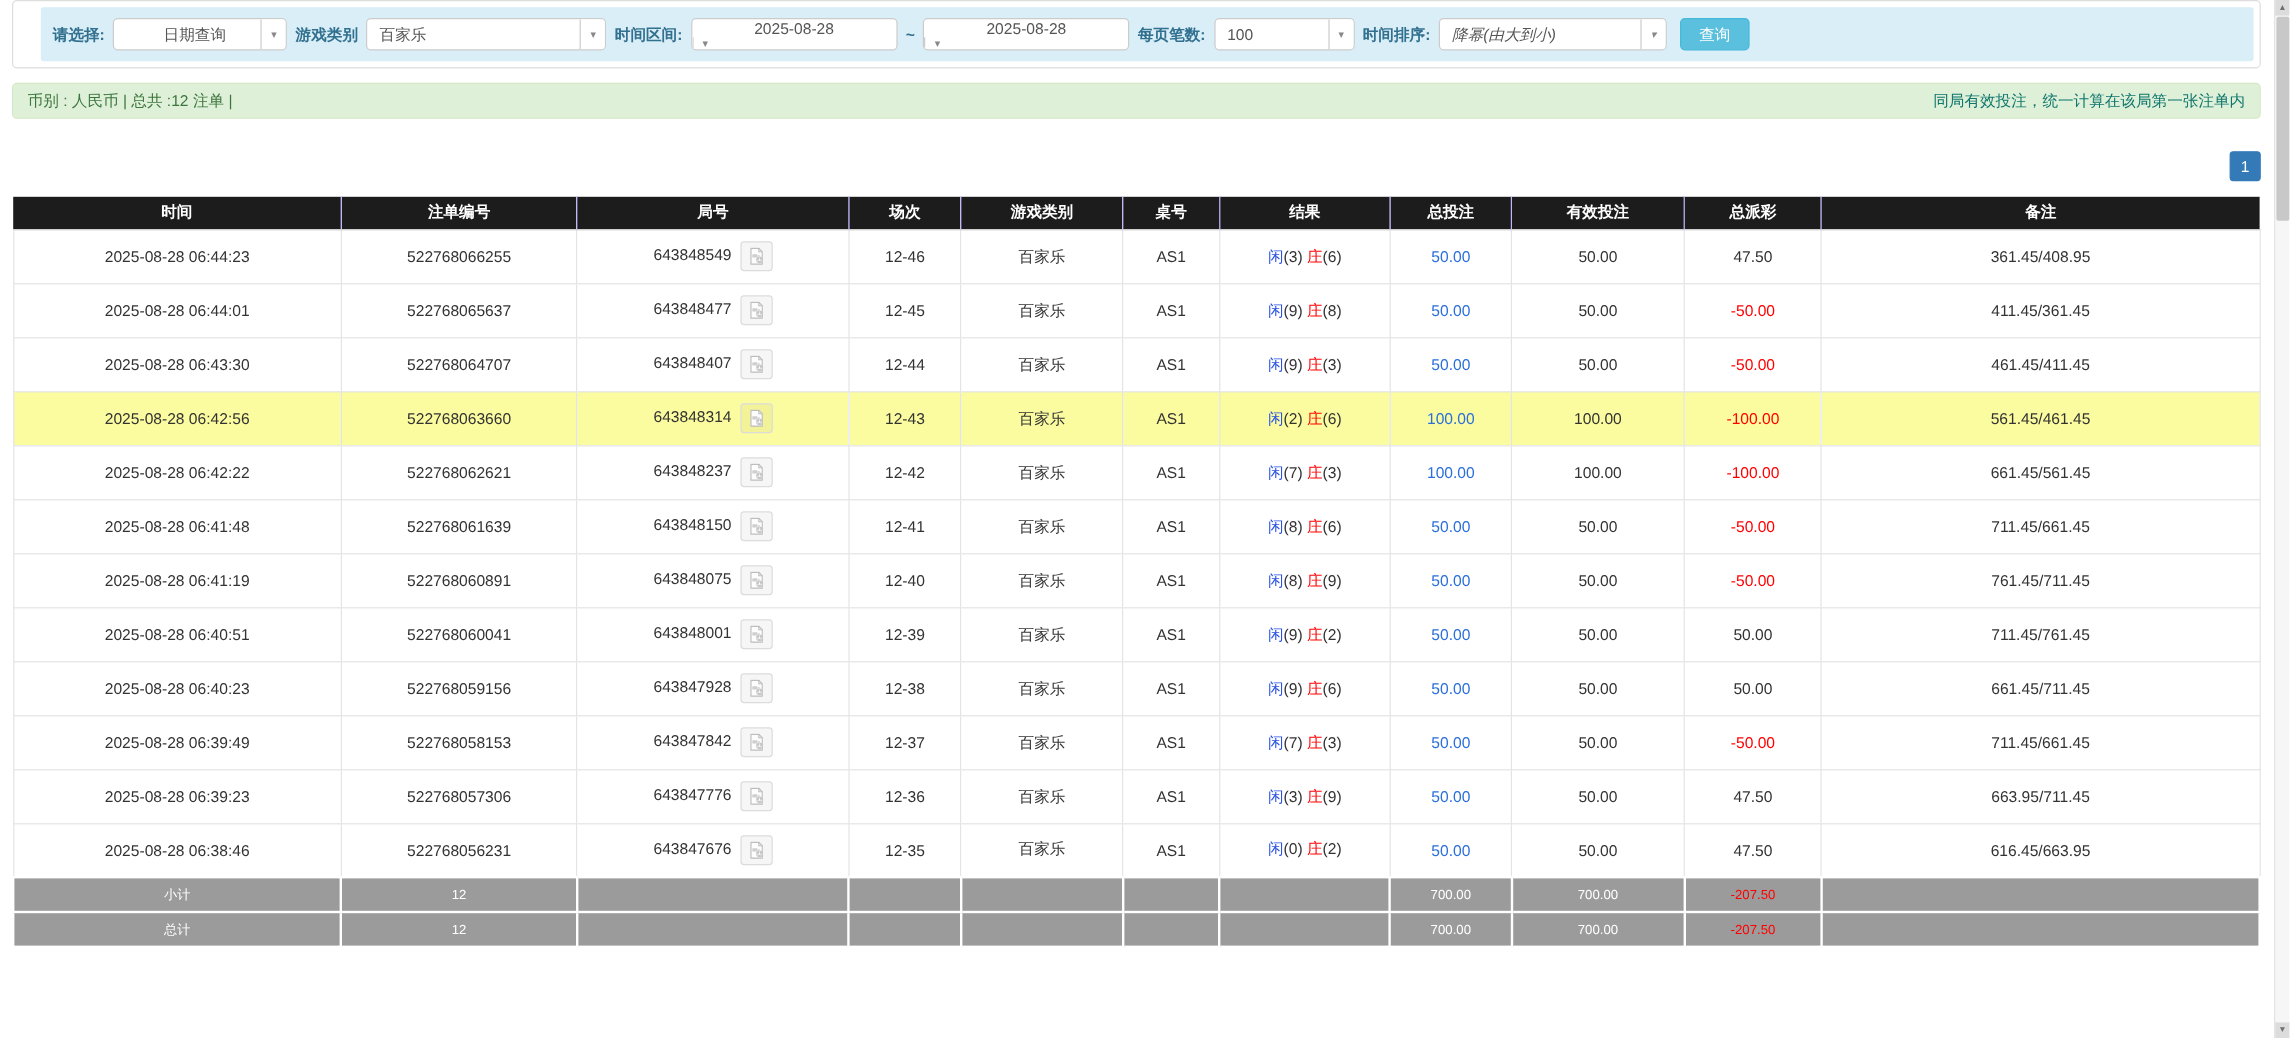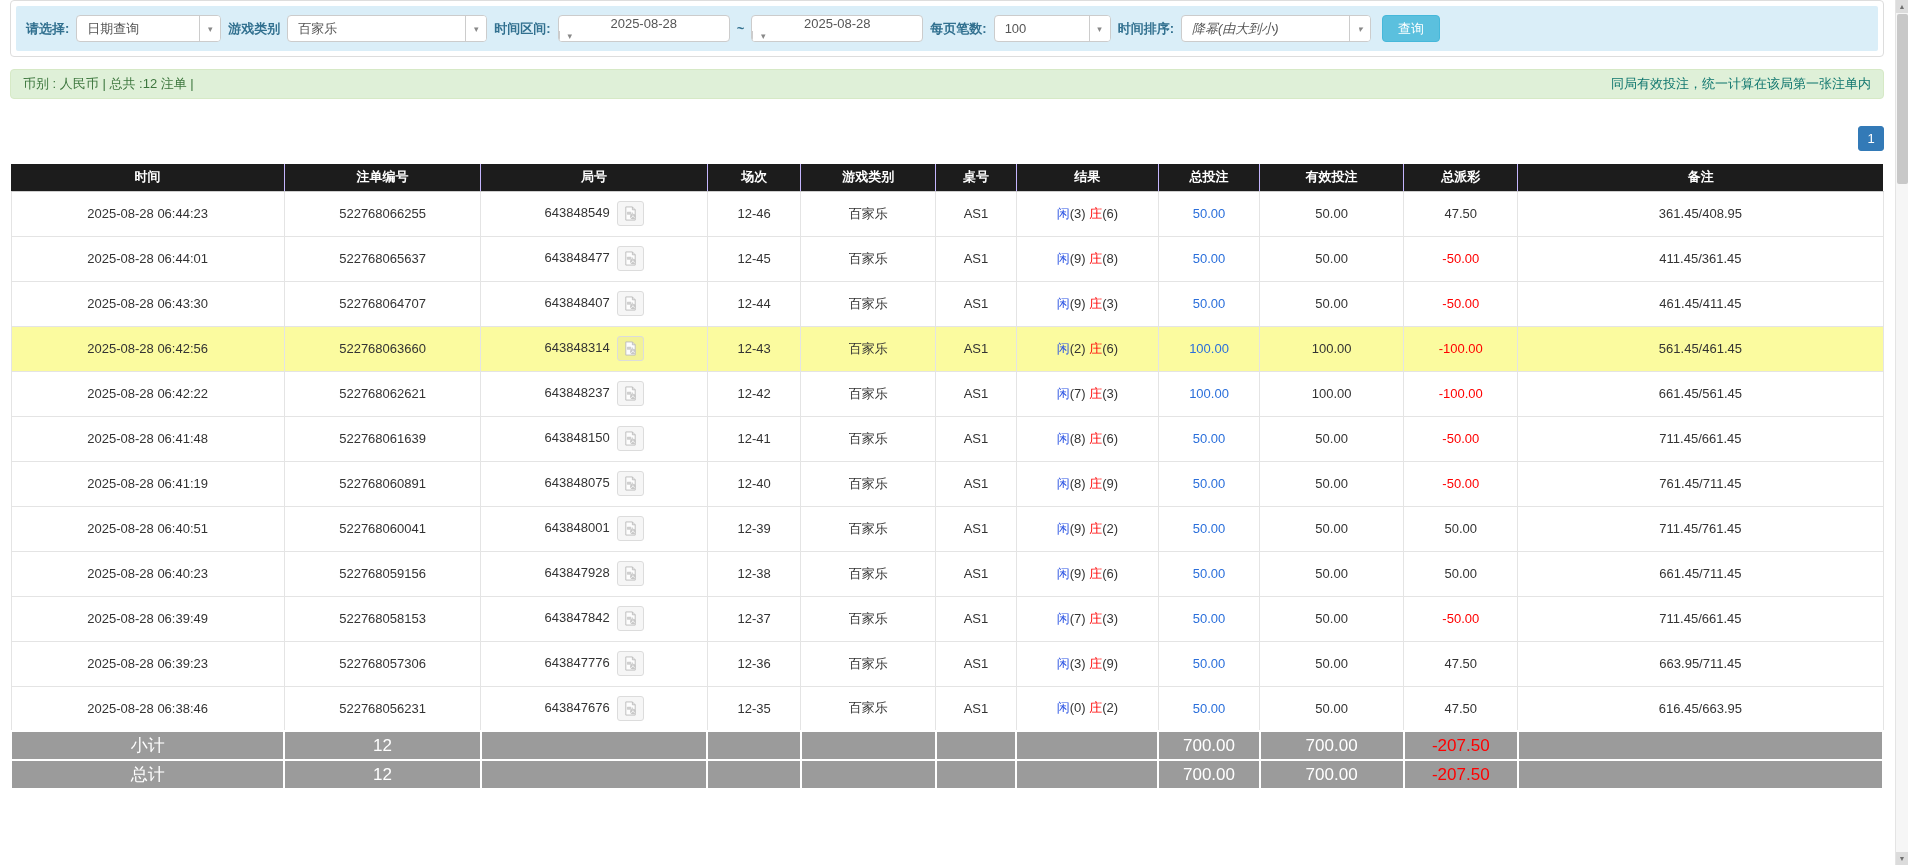--- a/index.html
+++ b/index.html
@@ -10,33 +10,33 @@
   }
   .content { padding: 0 24px 0 10px; }
 
   
   .page-title { font-size: 19px; color:#333; padding: 9px 2px 12px 2px; font-weight: 400; }
 
   
   .panel { border:1px solid #ddd; border-radius:4px; background:#fff; padding:5px; }
   .filter-bar {
     background:#daeef8; border-radius:2px; padding:9px 10px;
-    display:flex; align-items:center; gap:7px; font-size:13px;
+    display:flex; align-items:center; gap:7px; font-size:13px;margin-left:18px;
   }
   .flabel { color:#31708f; font-weight:bold; white-space:nowrap; }
   .sel {
     background:#fff; border:1px solid #ccc; border-radius:4px; height:27px;
     display:inline-flex; align-items:center; cursor:pointer; overflow:hidden;
   }
   .sel .sel-text { padding:0 10px; color:#555; flex:1 1 auto; font-size:13px; white-space:nowrap; }
   .sel .sel-caret {
     width:21px; align-self:stretch; display:flex; align-items:center; justify-content:center;
     border-left:1px solid #ccc; color:#888; font-size:9px; background:#fff;
   }
-  .w-query { width:145px; } .w-game { width:200px; } .w-date { width:172px;flex-direction:column; }
+  .w-query { width:145px;padding-left:31px; } .w-game { width:200px; } .w-date { width:172px;flex-direction:column; }
   .w-size { width:117px; } .w-sort { width:190px;font-style:italic; }
   .tilde { color:#31708f; font-weight:bold; }
   .btn-search {
     background:#5bc0de; border:1px solid #46b8da; color:#fff; font-size:13px;
     height:27px; padding:0 15px; border-radius:4px; cursor:pointer; margin-left:4px;
     font-family: "Liberation Sans", sans-serif;
   }
 
   
   .summary-bar {
@@ -74,21 +74,21 @@
   .res-player { color:#2952e3; }
   .res-banker { color:#ff0000; }
   .payout.neg { color:#ff0000; }
   .video-btn {
     display:inline-flex; align-items:center; justify-content:center;
     width:27px; height:25px; margin-left:7px; vertical-align:middle;
     background:rgba(0,0,0,0.035); border:1px solid #dcdcdc; border-radius:3px; cursor:pointer;
   }
   tfoot td {
     height:29px; background:#9b9b9b; border:2px solid #fff; color:#fff;
-    text-align:center; font-size:17px;
+    text-align:center; font-size:11px;
   }
   tfoot .foot-payout { color:#ff0000; }
 
   
   .scrollbar {
     position:absolute; top:0; right:0; width:13px; height:865px;
     background:#f6f6f6; border-left:1px solid #e4e4e4;
   }
   .sb-arrow {
     height:13px; display:flex; align-items:center; justify-content:center;

